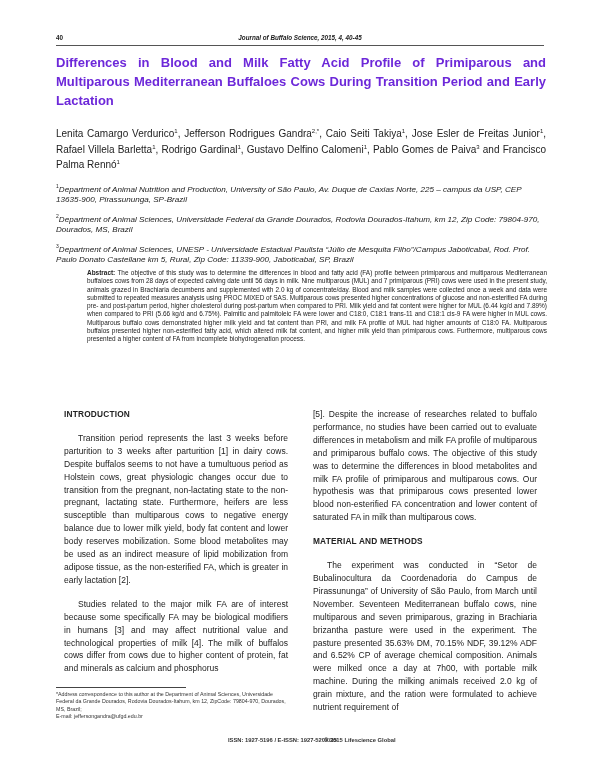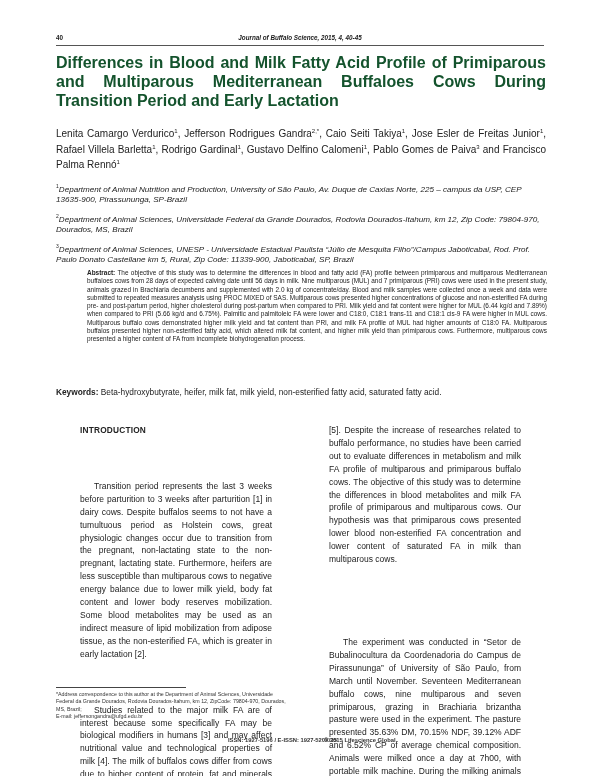--- a/index.html
+++ b/index.html
@@ -1,31 +1,31 @@
 <!DOCTYPE html>
 <html><head>
 <meta charset="utf-8">
 <style>
   html, body { margin: 0; padding: 0; background: #ffffff; }
   body { width: 600px; height: 776px; position: relative; overflow: hidden; font-family: "Liberation Sans", sans-serif; color: #1a1a1a; }
   .page { position: absolute; left: 0; top: 0; width: 600px; height: 776px; }
   .running-head { position: absolute; left: 56px; top: 33px; width: 488px; height: 12px; border-bottom: 1px solid #555; font-size: 6.3px; }
   .running-head .pg { position: absolute; left: 0; top: 1px; font-weight: bold; }
   .running-head .jr { position: absolute; left: 0; width: 100%; top: 1px; text-align: center; font-style: italic; font-weight: bold; }
-  .title { position: absolute; left: 56px; top: 53px; width: 490px; font-size: 16px; line-height: 19px; font-weight: bold; text-align: justify; text-align-last: left; color: #14532d; }
+  .title { position: absolute; left: 56px; top: 53px; width: 490px; font-size: 13px; line-height: 19px; font-weight: bold; text-align: justify; text-align-last: left; color: #6d28d9; }
   .authors { position: absolute; left: 56px; top: 125px; width: 490px; font-size: 10px; line-height: 13px; color: #222; text-align: justify; }
   .authors sup { font-size: 6px; }
   .affil { position: absolute; left: 56px; width: 486px; font-size: 8.1px; line-height: 10.5px; font-style: italic; color: #222; }
   .affil sup { font-size: 5px; font-style: normal; }
   .abstract { position: absolute; left: 87px; top: 269px; width: 460px; font-size: 6.45px; line-height: 8.3px; text-align: justify; color: #222; }
   .abstract b { font-weight: bold; }
   .keywords { position: absolute; left: 56px; top: 387px; width: 490px; font-size: 8.3px; line-height: 10px; color: #222; white-space: nowrap; }
   .keywords b { font-weight: bold; }
   .col { position: absolute; width: 232px; font-size: 8.5px; line-height: 12.9px; color: #222; text-align: justify; }
-  .col p { margin: 16px; padding-left: 8px; }
+  .col p { margin: 0; padding-left: 8px; }
   .col .indent { text-indent: 14px; }
   .sec-head { font-weight: bold; font-size: 8.3px; letter-spacing: 0.2px; }
   .footnote-rule { position: absolute; left: 56px; top: 687px; width: 130px; border-top: 1px solid #444; }
   .footnote { position: absolute; left: 56px; top: 691px; width: 232px; font-size: 5.3px; line-height: 7.3px; color: #333; }
   .issn { position: absolute; left: 228px; top: 737px; font-size: 5.8px; font-weight: bold; color: #333; }
   .copyright { position: absolute; left: 324px; top: 737px; font-size: 5.8px; font-weight: bold; color: #333; }
 </style>
 </head>
 <body>
 
@@ -44,36 +44,33 @@
 
   <div class="affil" style="top:181px;"><sup>1</sup><span>Department of Animal Nutrition and Production, University of São Paulo, Av. Duque de Caxias Norte, 225 – campus da USP, CEP 13635-900, Pirassununga, SP-Brazil</span></div>
   <div class="affil" style="top:211px;"><sup>2</sup><span>Department of Animal Sciences, Universidade Federal da Grande Dourados, Rodovia Dourados-Itahum, km 12, Zip Code: 79804-970, Dourados, MS, Brazil</span></div>
   <div class="affil" style="top:241px;"><sup>3</sup><span>Department of Animal Sciences, UNESP - Universidade Estadual Paulista “Júlio de Mesquita Filho”/Campus Jaboticabal, Rod. Prof. Paulo Donato Castellane km 5, Rural, Zip Code: 11339-900, Jaboticabal, SP, Brazil</span></div>
 
   <div class="abstract">
     <b>Abstract:</b>
     <span>The objective of this study was to determine the differences in blood and fatty acid (FA) profile between primiparous and multiparous Mediterranean buffaloes cows from 28 days of expected calving date until 56 days in milk. Nine multiparous (MUL) and 7 primiparous (PRI) cows were used in the present study, animals grazed in Brachiaria decumbens and supplemented with 2.0 kg of concentrate/day. Blood and milk samples were collected once a week and data were submitted to repeated measures analysis using PROC MIXED of SAS. Multiparous cows presented higher concentrations of glucose and non-esterified FA during pre- and post-partum period, higher cholesterol during post-partum when compared to PRI. Milk yield and fat content were higher for MUL (6.44 kg/d and 7.89%) when compared to PRI (5.66 kg/d and 6.75%). Palmitic and palmitoleic FA were lower and C18:0, C18:1 trans-11 and C18:1 cis-9 FA were higher in MUL cows. Multiparous buffalo cows demonstrated higher milk yield and fat content than PRI, and milk FA profile of MUL had higher amounts of C18:0 FA. Multiparous buffalos presented higher non-esterified fatty acid, which altered milk fat content, and higher milk yield than primiparous cows. Furthermore, multiparous cows presented a higher content of FA from incomplete biohydrogenation process.</span>
   </div>
 
-  <div class="keywords">
-    <b>Keywords:</b>
-    <span>Beta-hydroxybutyrate, heifer, milk fat, milk yield, non-esterified fatty acid, saturated fatty acid.</span>
-  </div>
 
   <div class="col" style="left:56px; top:408px;">
     <p class="sec-head">INTRODUCTION</p>
     <p style="height:11px;"></p>
     <p class="indent">Transition period represents the last 3 weeks before parturition to 3 weeks after parturition [1] in dairy cows. Despite buffalos seems to not have a tumultuous period as Holstein cows, great physiologic changes occur due to transition from the pregnant, non-lactating state to the non-pregnant, lactating state. Furthermore, heifers are less susceptible than multiparous cows to negative energy balance due to lower milk yield, body fat content and lower body reserves mobilization. Some blood metabolites may be used as an indirect measure of lipid mobilization from adipose tissue, as the non-esterified FA, which is greater in early lactation [2].</p>
     <p style="height:11px;"></p>
     <p class="indent">Studies related to the major milk FA are of interest because some specifically FA may be biological modifiers in humans [3] and may affect nutritional value and technological properties of milk [4]. The milk of buffalos cows differ from cows due to higher content of protein, fat and minerals as calcium and phosphorus</p>
   </div>
 
   <div class="col" style="left:305px; top:408px;">
     <p>[5]. Despite the increase of researches related to buffalo performance, no studies have been carried out to evaluate differences in metabolism and milk FA profile of multiparous and primiparous buffalo cows. The objective of this study was to determine the differences in blood metabolites and milk FA profile of primiparous and multiparous cows. Our hypothesis was that primiparous cows presented lower blood non-esterified FA concentration and lower content of saturated FA in milk than multiparous cows.</p>
     <p style="height:11px;"></p>
+    <p class="sec-head">MATERIAL AND METHODS</p>
     <p style="height:11px;"></p>
     <p class="indent">The experiment was conducted in “Setor de Bubalinocultura da Coordenadoria do Campus de Pirassununga” of University of São Paulo, from March until November. Seventeen Mediterranean buffalo cows, nine multiparous and seven primiparous, grazing in Brachiaria brizantha pasture were used in the experiment. The pasture presented 35.63% DM, 70.15% NDF, 39.12% ADF and 6.52% CP of average chemical composition. Animals were milked once a day at 7h00, with portable milk machine. During the milking animals received 2.0 kg of grain mixture, and the ration were formulated to achieve nutrient requirement of</p>
   </div>
 
   <div class="footnote-rule"></div>
   <div class="footnote">
     <div>*Address correspondence to this author at the Department of Animal Sciences, Universidade Federal da Grande Dourados, Rodovia Dourados-Itahum, km 12, ZipCode: 79804-970, Dourados, MS, Brazil;</div>
     <div>E-mail: jeffersongandra@ufgd.edu.br</div>
   </div>
 

